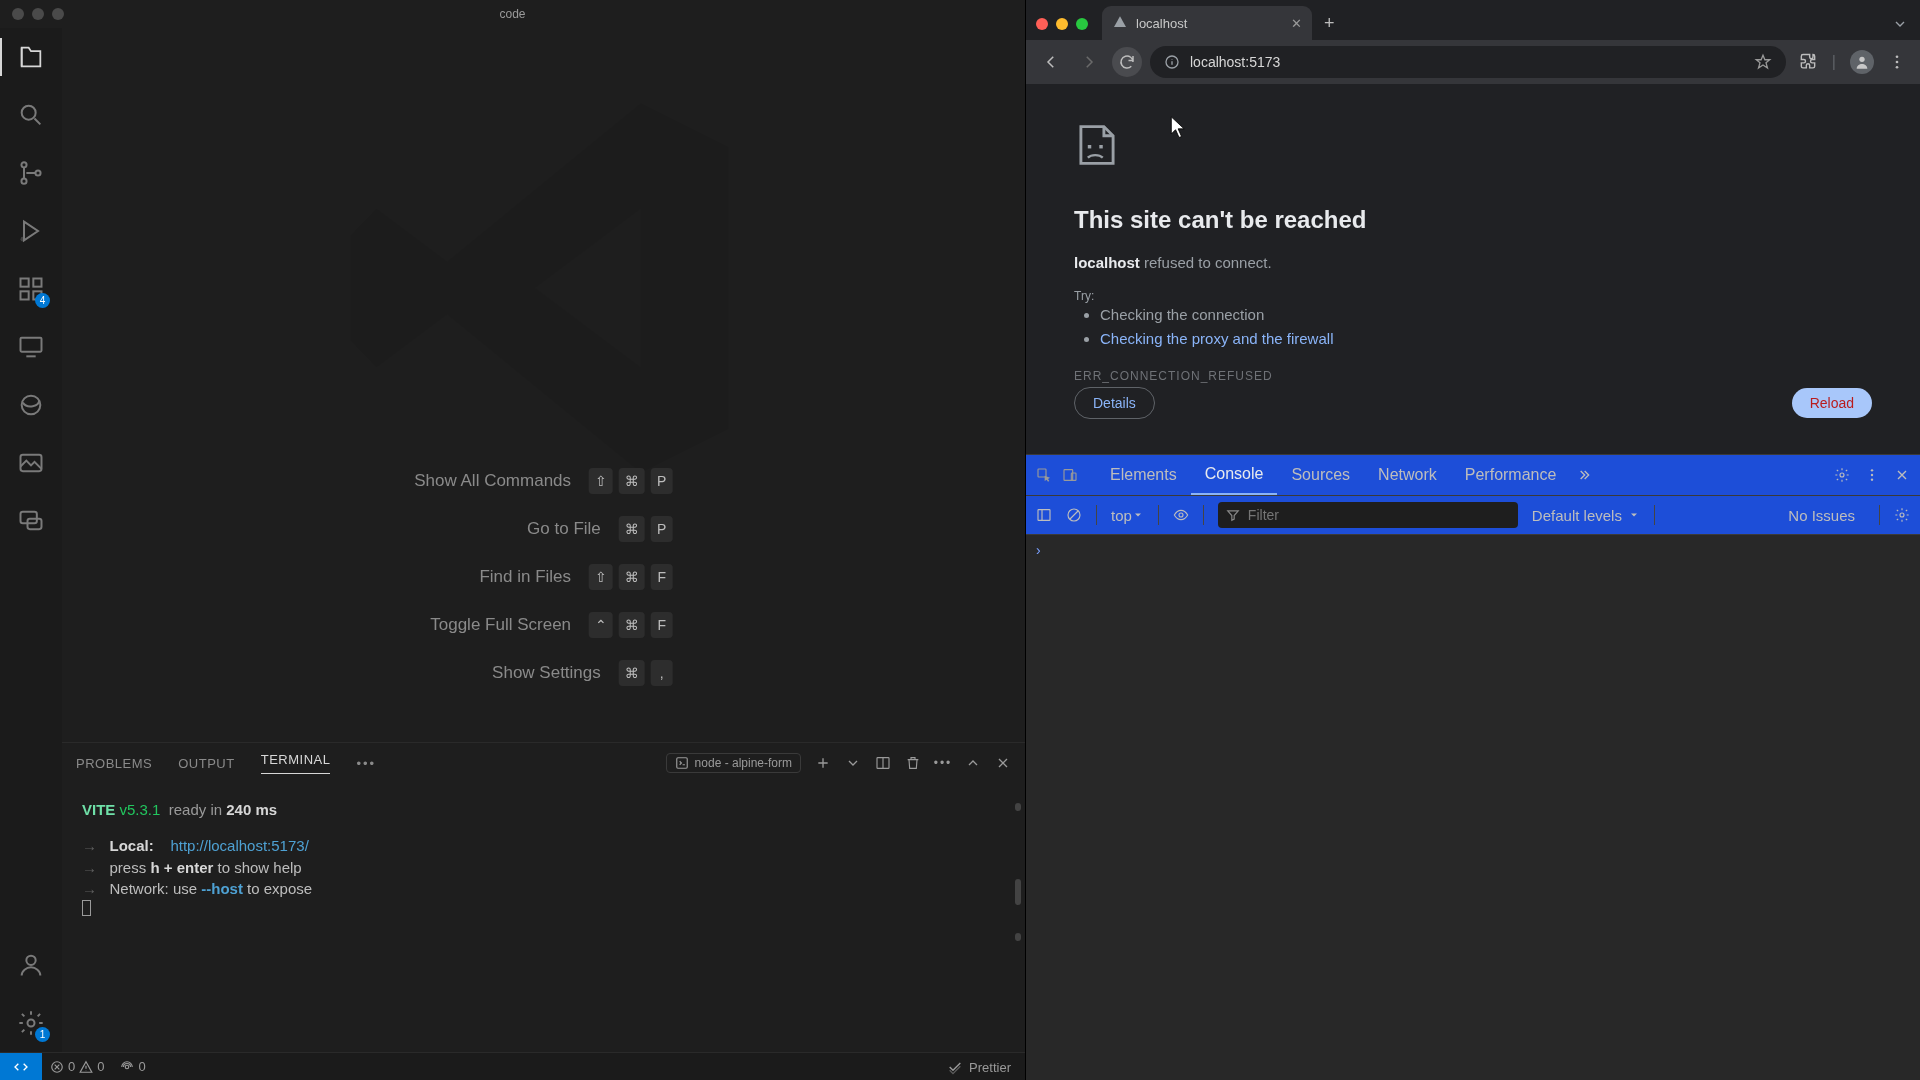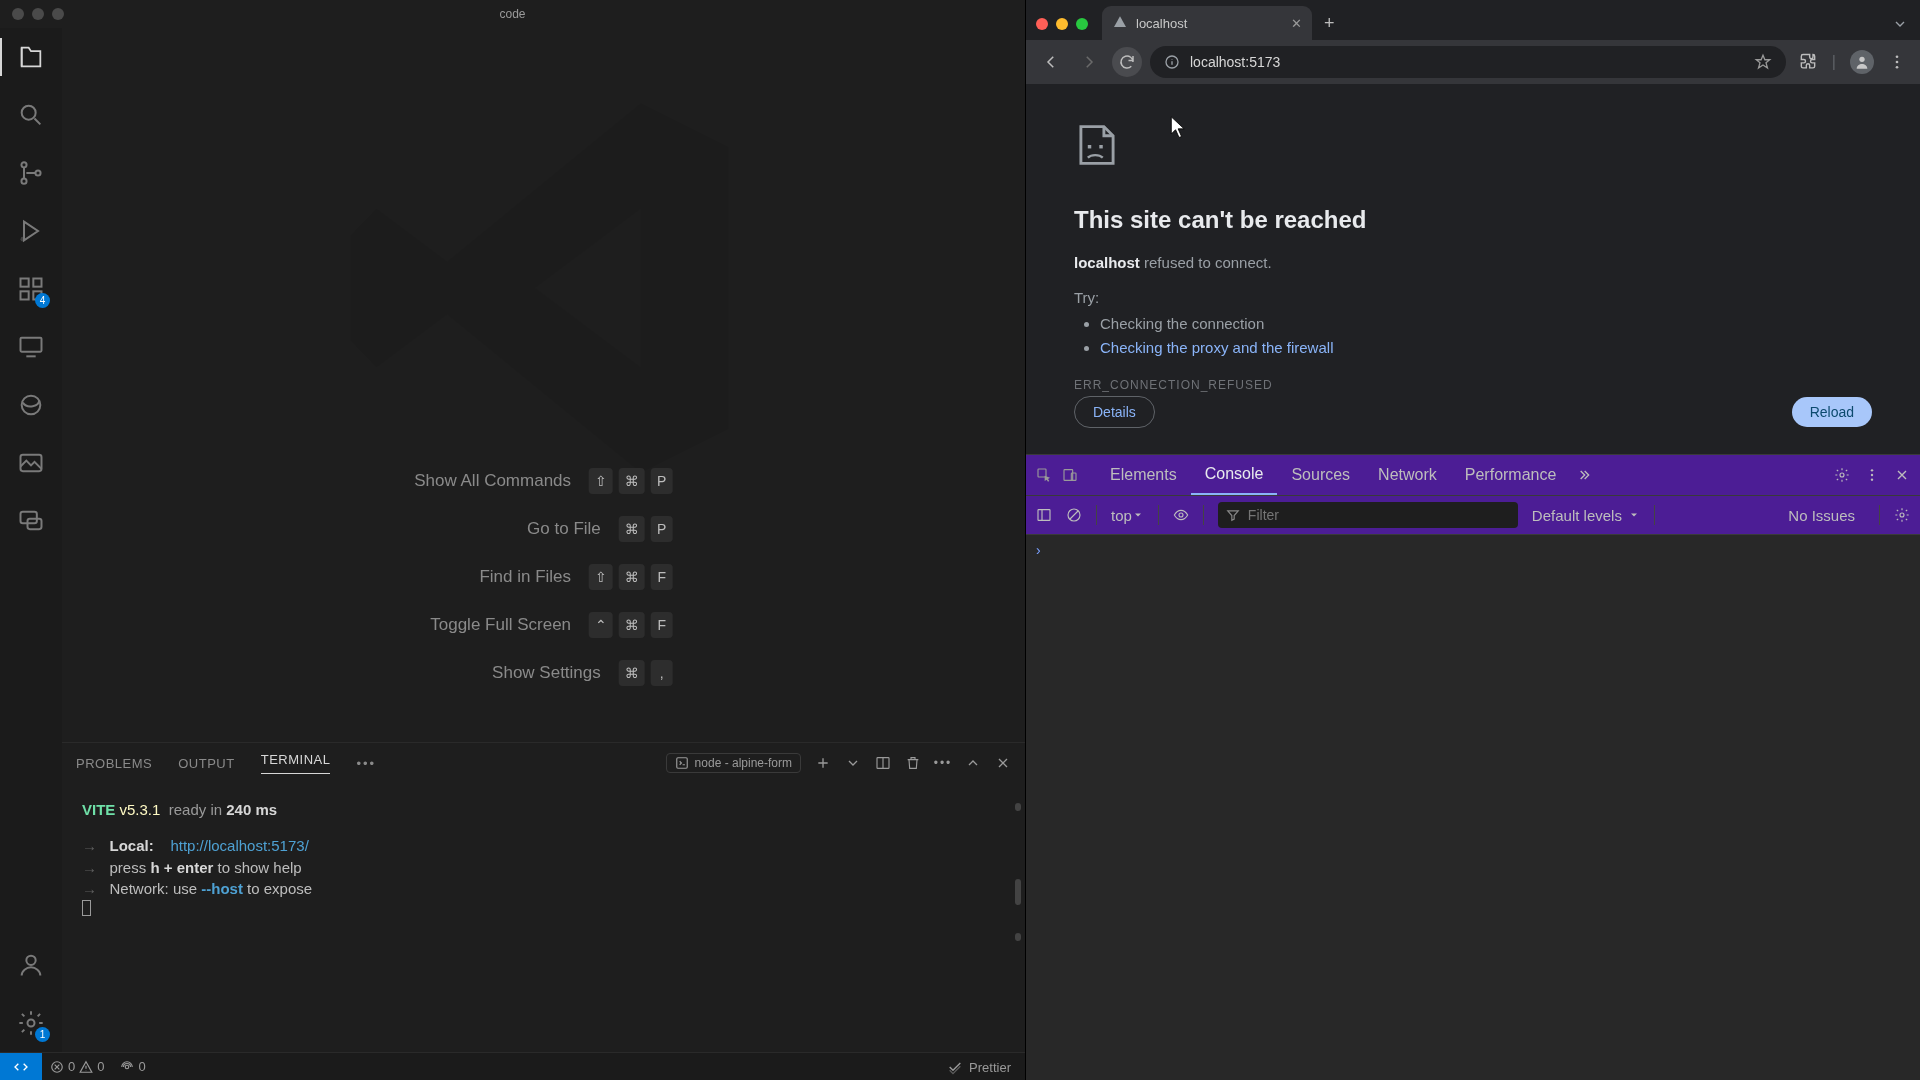--- a/index.html
+++ b/index.html
@@ -34,21 +34,21 @@
 .panel-tabs { height: 40px; display: flex; align-items: center; padding: 0 14px; gap: 26px; color: #8a8a8a; font-size: 13px; }
 .ptab { cursor: pointer; letter-spacing: .5px; }
 .ptab.active { color: #d7d7d7; border-bottom: 1px solid #d7d7d7; padding-bottom: 6px; }
 .ptab-dots { letter-spacing: 2px; }
 .panel-tabs-right { margin-left: auto; display: flex; align-items: center; gap: 14px; color: #9a9a9a; padding-left: 29px; }
 .term-badge { display: flex; align-items: center; gap: 6px; border:1px solid #3a3a3a; padding:2px 8px; border-radius:4px; font-size:12px; }
 .mini-icon { width: 16px; height: 16px; display: flex; align-items: center; justify-content: center; }
 .mini-icon svg { width: 16px; height: 16px; }
 .terminal { flex: 1; padding: 16px 20px 6px 20px; font-family: Menlo, Consolas, monospace; font-size: 15px; color: #bdbdbd; line-height: 1.45; position: relative; overflow: hidden; }
 .terminal .vite { color: #6fe0a8; font-weight: bold; }
-.terminal .ver { color: #fef9c3; }
+.terminal .ver { color: #22c55e; }
 .terminal .ready { color: #9a9a9a; }
 .terminal .ms { color: #d7d7d7; font-weight: bold; }
 .terminal .arrow { color: #5f5f5f; }
 .terminal .label { color: #d7d7d7; font-weight: bold; }
 .terminal .url { color: #4ea1d3; }
 .terminal .host { color: #4ea1d3; font-weight: bold; }
 .terminal .cursor-box { display: inline-block; width: 9px; height: 16px; border: 1px solid #9a9a9a; }
 .term-scroll { position: absolute; right: 4px; top: 0; bottom: 0; width: 14px; }
 .term-scroll .thumb { position: absolute; right: 0; width: 6px; background: #434343; border-radius: 3px; }
 
@@ -76,30 +76,30 @@
 .omnibox .end { margin-left: auto; display: flex; gap: 12px; align-items: center; color: #9a9a9a; }
 .tb-right { display: flex; align-items: center; gap: 14px; color: #bdbdbd; padding: 0 4px; }
 .avatar { width: 24px; height: 24px; border-radius: 50%; background: #5f6368; display: flex; align-items: center; justify-content: center; }
 
 
 .page { height: 370px; background: #202124; padding: 40px 48px 20px 48px; color: #9aa0a6; position: relative; }
 .err-icon { width: 46px; height: 42px; margin-bottom: 36px; }
 .err-title { color: #e8eaed; font-size: 24px; margin-bottom: 20px; }
 .err-msg { font-size: 15px; margin-bottom: 18px; }
 .err-msg b { color: #e8eaed; font-weight: 600; }
-.err-try { font-size: 15px; margin-bottom: 6px; }
+.err-try { font-size: 12px; }
 .err-list { margin-left: 26px; font-size: 15px; line-height: 1.6; }
 .err-list a { color: #8ab4f8; text-decoration: none; }
 .err-code { font-size: 12px; margin-top: 18px; color: #6f7277; letter-spacing: 1px; }
 .err-actions { display: flex; margin-top: 4px; align-items: center; }
 .btn-details { border: 1px solid #5f6368; background: transparent; color: #8ab4f8; padding: 7px 18px; border-radius: 18px; font-size: 14px; cursor: pointer; }
-.btn-reload { margin-left: auto; background: #a8c7fa; color: #0c4a6e; border: none; padding: 7px 18px; border-radius: 18px; font-size: 14px; cursor: pointer; }
-
-
-.devtools { flex: 1; background: #4c1d95; display: flex; flex-direction: column; border-top: 1px solid #3a3a3a; }
+.btn-reload { margin-left: auto; background: #a8c7fa; color: #b91c1c; border: none; padding: 7px 18px; border-radius: 18px; font-size: 14px; cursor: pointer; }
+
+
+.devtools { flex: 1; background: #1d4ed8; display: flex; flex-direction: column; border-top: 1px solid #3a3a3a; }
 .dt-tabs { height: 40px; display: flex; align-items: center; padding: 0 10px; gap: 0; color: #bdbdbd; font-size: 16px; }
 .dt-pre { display: flex; gap: 10px; margin-right: 18px; color: #9a9a9a; }
 .dt-tab { padding: 0 14px; height: 100%; display: flex; align-items: center; cursor: pointer; }
 .dt-tab.active { color: #e8eaed; border-bottom: 2px solid #8ab4f8; }
 .dt-tabs-right { margin-left: auto; display: flex; gap: 14px; align-items: center; color: #bdbdbd; }
 .dt-toolbar { height: 40px; border-top: 1px solid #3a3a3a; border-bottom: 1px solid #3a3a3a; display: flex; align-items: center; padding: 0 10px; gap: 14px; color: #bdbdbd; font-size: 15px; }
 .dt-toolbar .sep { width: 1px; height: 20px; background: #444; }
 .dt-filter { flex: 0 0 300px; display: flex; align-items: center; gap: 8px; background: #1e1e1e; height: 26px; border-radius: 4px; padding: 0 8px; color: #888; }
 .dt-filter input { background: transparent; border: none; outline: none; color: #bdbdbd; font-size: 14px; flex: 1; }
 .no-issues { margin-left: auto; margin-right: 10px; }

